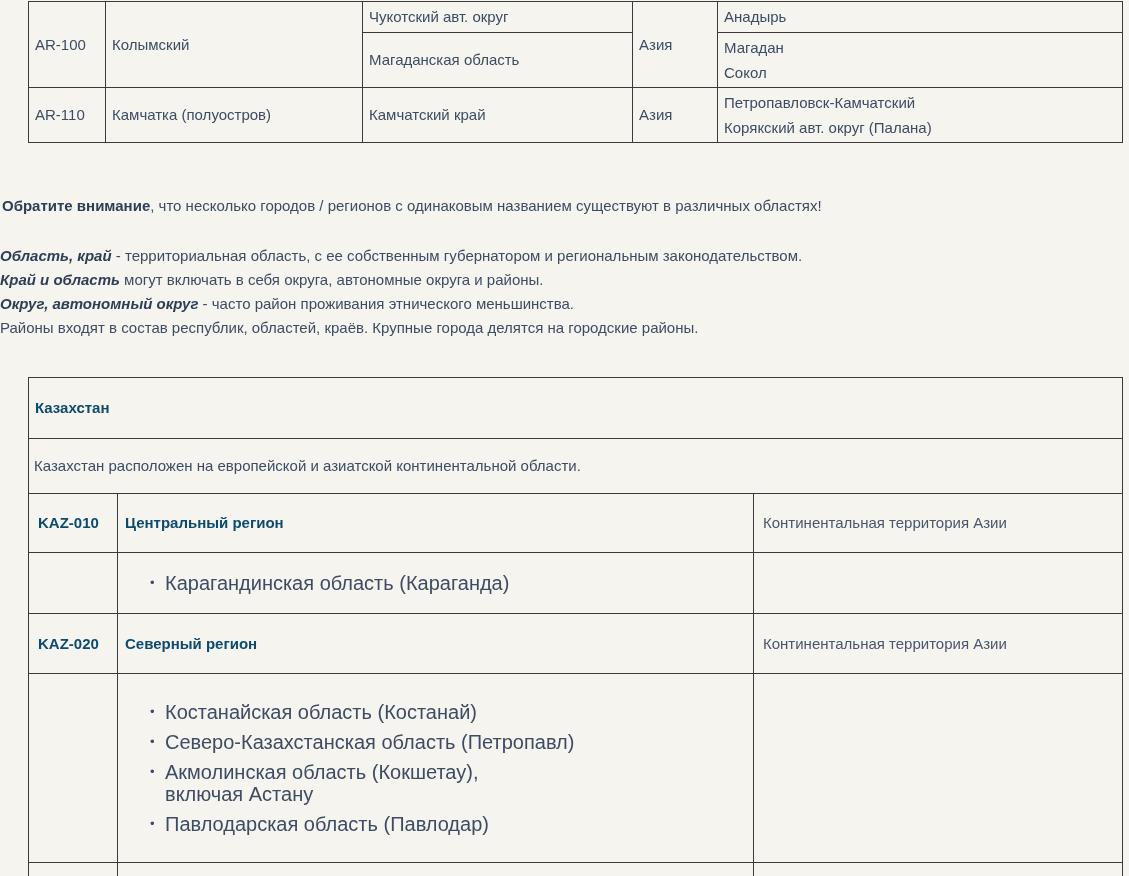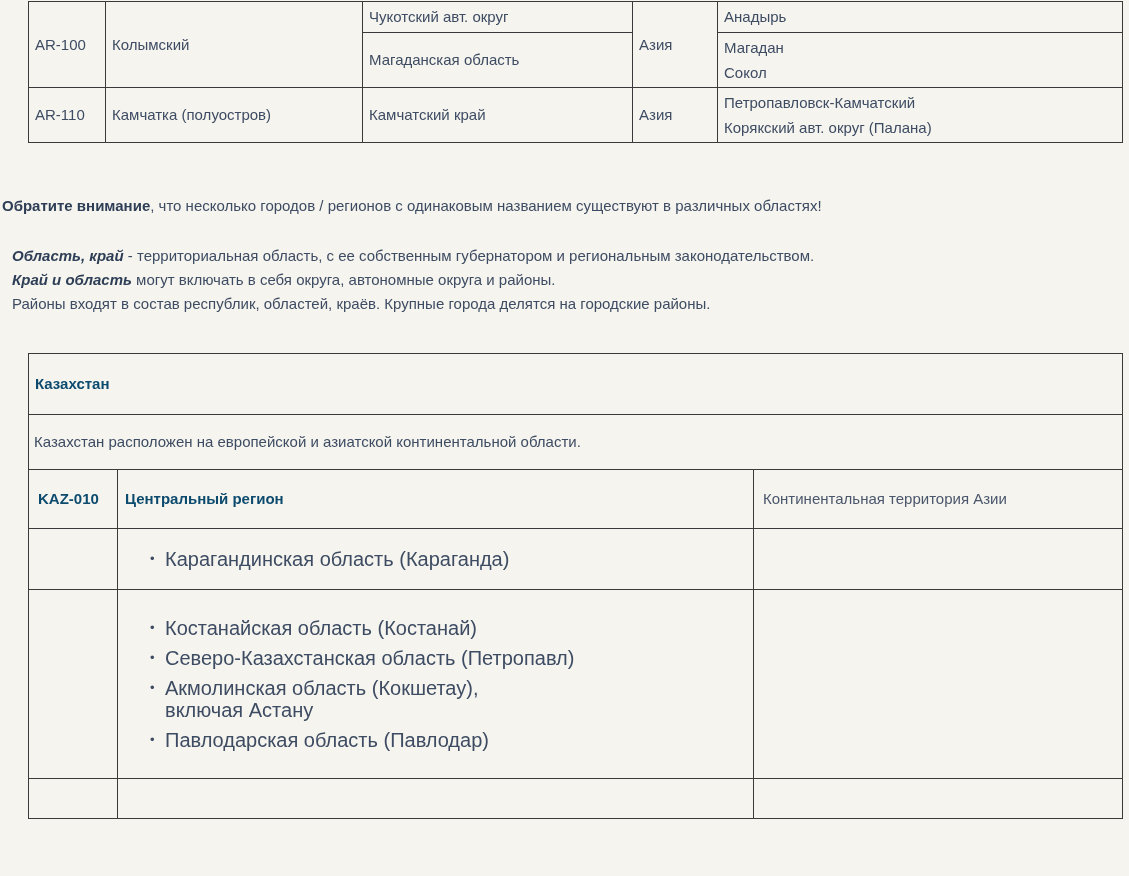--- a/index.html
+++ b/index.html
@@ -38,21 +38,21 @@
   .t1 td.code { padding-left: 6px; }
   .multiline div { line-height: 25px; }
 
   
   .note {
     margin: 51px 0 0 2px;
     font-size: 15px;
     line-height: 24px;
   }
   .note strong { color: #2e3e56; }
-  .defs { margin: 26px 0 0 12px; }
+  .defs { margin: 26px 0 0 0; }
   .defs p { margin: 0; font-size: 15px; line-height: 24px; }
   .bi { font-weight: 700; font-style: italic; color: #2e3e56; }
 
   
   .t2 { margin: 37px 0 0 28px; width: 1094px; }
   .t2 .r-title { height: 61px; }
   .t2 .r-desc  { height: 55px; }
   .t2 .r-kaz1  { height: 59px; }
   .t2 .r-bul1  { height: 61px; }
   .t2 .r-kaz2  { height: 60px; }
@@ -124,20 +124,21 @@
       </td>
     </tr>
   </tbody>
     </table>
 
   <p class="note"><strong>Обратите внимание</strong><span>, что несколько городов / регионов с одинаковым названием существуют в различных областях!</span></p>
 
   <div class="defs">
     <p><em class="bi">Область, край</em><span> - территориальная область, с ее собственным губернатором и региональным законодательством.</span></p>
     <p><em class="bi">Край и область</em><span> могут включать в себя округа, автономные округа и районы.</span></p>
+    <p><em class="bi">Округ, автономный округ</em><span> - часто район проживания этнического меньшинства.</span></p>
     <p><span>Районы входят в состав республик, областей, краёв. Крупные города делятся на городские районы.</span></p>
   </div>
 
   <table class="t2">
     <colgroup>
       <col style="width:89px">
         <col style="width:636px">
         <col style="width:369px">
     </colgroup>
     <tbody>
@@ -156,20 +157,25 @@
       <td></td>
       <td>
         <ul class="oblast-list">
           <li>
                 <div>Карагандинская область (Караганда)</div>
               </li>
         </ul>
       </td>
       <td></td>
     </tr>
+    <tr class="r-kaz2">
+      <td class="b code"><span>KAZ-020</span></td>
+      <td class="b region"><span>Северный регион</span></td>
+      <td class="terr"><span>Континентальная территория Азии</span></td>
+    </tr>
     <tr class="r-bul2">
       <td></td>
       <td>
         <ul class="oblast-list">
           <li>
                 <div>Костанайская область (Костанай)</div>
               </li>
           <li>
                 <div>Северо-Казахстанская область (Петропавл)</div>
               </li>

